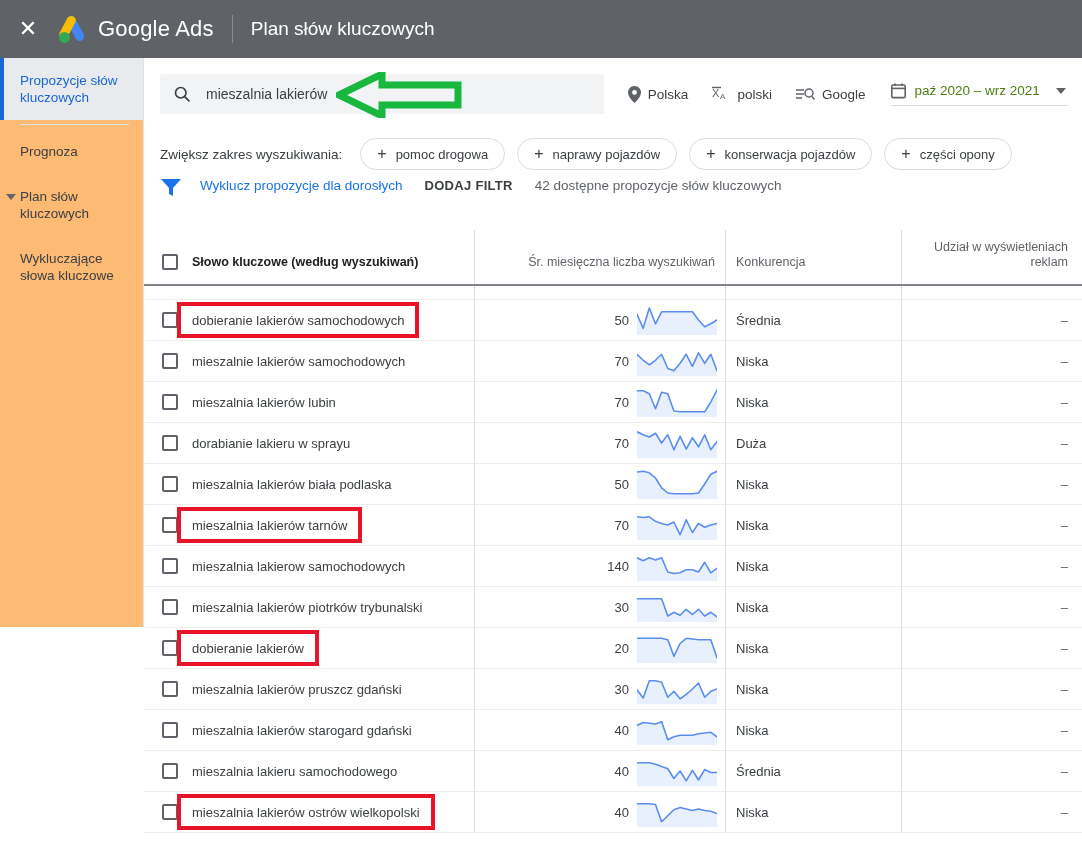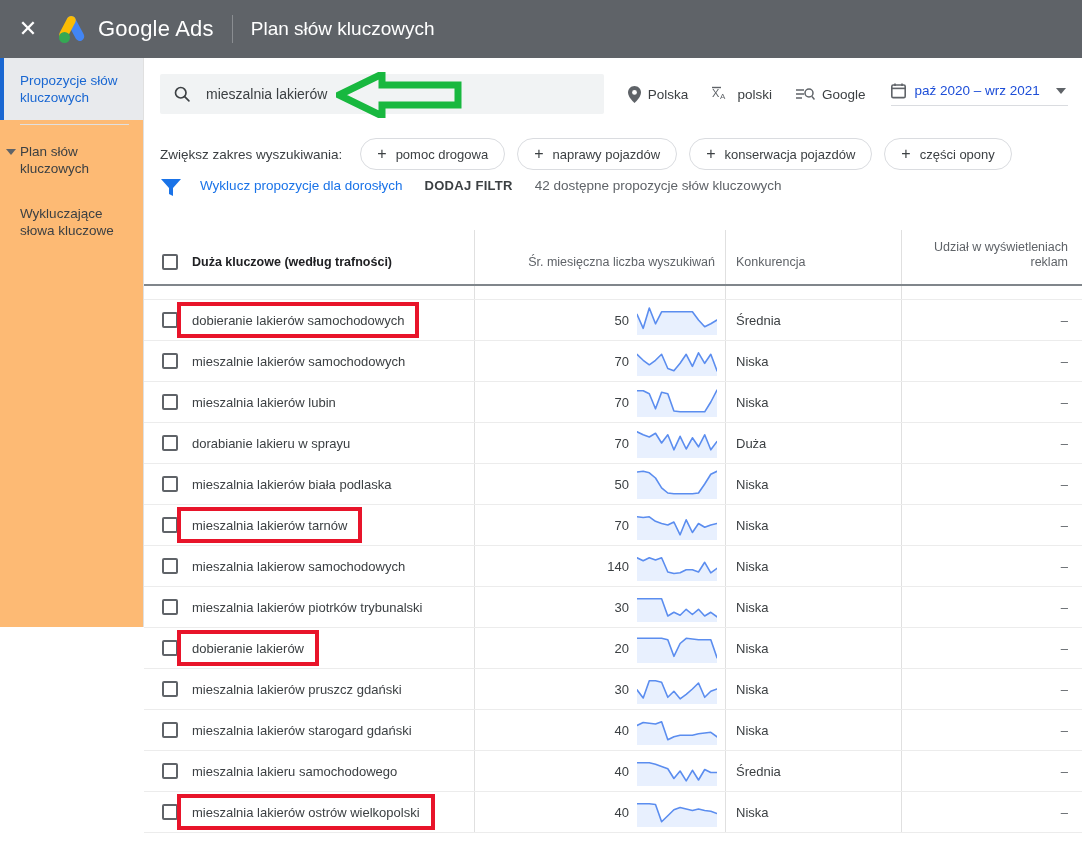--- a/index.html
+++ b/index.html
@@ -94,21 +94,21 @@
 
   .filt-chip {
     display: flex; align-items: center; gap: 7px;
     margin-left: 24px; font-size: 13.5px; color: #3c4043;
     white-space: nowrap; cursor: pointer;
   }
   .filt-chip svg { flex: 0 0 auto; }
   .date-chip {
     margin-left: 26px; display: flex; align-items: center; gap: 8px;
     border-bottom: 1px solid #dadce0; padding: 0 0 6px 0;
-    width: 180px; font-size: 13.5px; color: #1d4ed8; cursor: pointer;
+    width: 180px; font-size: 13.5px; color: #4d7c0f; cursor: pointer;
     position: relative;
   }
   .date-chip .dd-caret {
     position: absolute; right: 2px; top: 5px;
     width: 0; height: 0;
     border-left: 5px solid transparent; border-right: 5px solid transparent;
     border-top: 6px solid #5f6368;
   }
 
   
@@ -233,20 +233,23 @@
   <div class="brand">Google Ads</div>
   <div class="brand-sep"></div>
   <div class="page-title-top">Plan słów kluczowych</div>
 </div>
 
 <div class="sidebar">
   <div class="side-item active">
     <span>Propozycje słów kluczowych</span>
   </div>
   <div class="side-divider"></div>
+  <div class="side-item">
+    <span>Prognoza</span>
+  </div>
   <div class="side-item">
     <span class="caret"></span>
     <span>Plan słów kluczowych</span>
   </div>
   <div class="side-item">
     <span>Wykluczające słowa kluczowe</span>
   </div>
 </div>
 
 <div class="main">
@@ -326,21 +329,21 @@
     </svg>
     <span class="link-blue">Wyklucz propozycje dla dorosłych</span>
     <span class="add-filter">DODAJ FILTR</span>
     <span class="avail-count">42 dostępne propozycje słów kluczowych</span>
   </div>
 
   <div class="table-wrap">
     <div class="thead">
       <div class="th th-kw">
         <span class="cbox"></span>
-        <span>Duża kluczowe (według trafności)</span>
+        <span>Słowo kluczowe (według wyszukiwań)</span>
       </div>
       <div class="th th-vol">
         <span>Śr. miesięczna liczba wyszukiwań</span>
       </div>
       <div class="th th-comp">
         <span>Konkurencja</span>
       </div>
       <div class="th th-share">
         <span>Udział w wyświetleniach reklam</span>
       </div>

